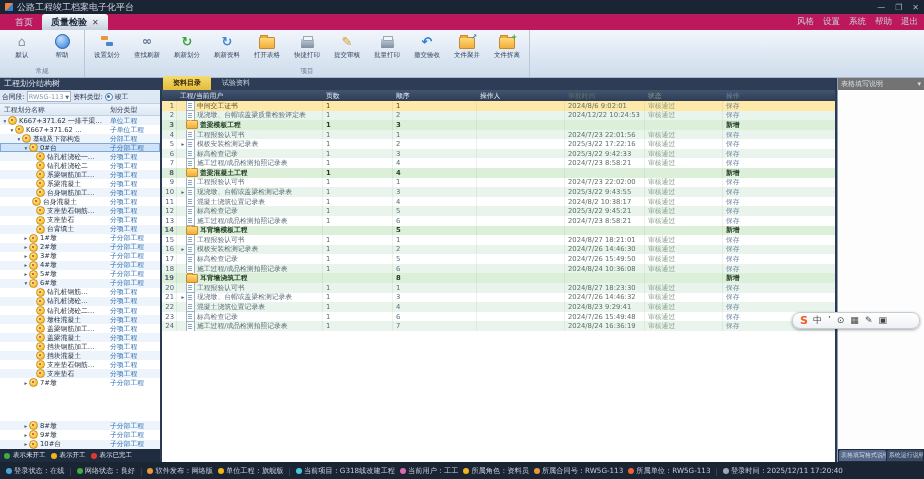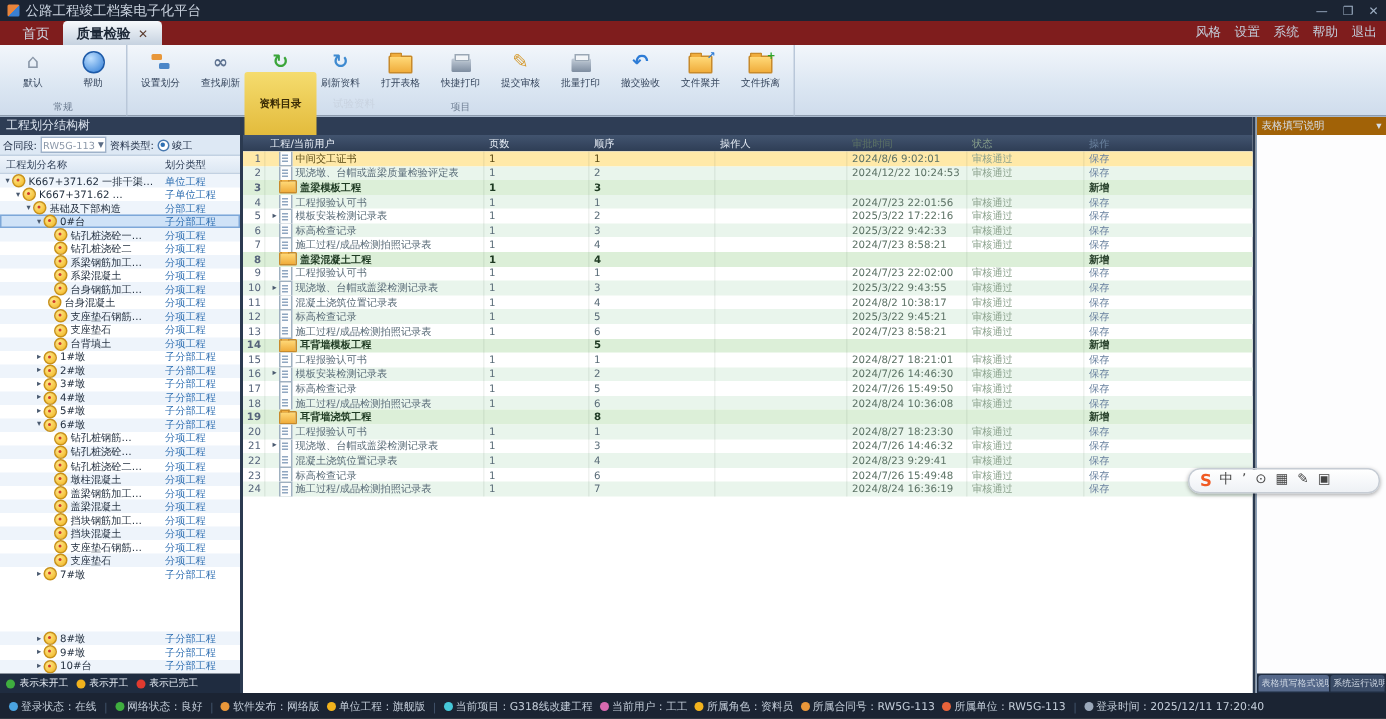--- a/index.html
+++ b/index.html
@@ -3,21 +3,21 @@
 <meta charset="utf-8">
 <style>
   html,body{margin:0;padding:0;background:#0d1420;}
   .app{position:relative;width:924px;height:479px;background:#1b2433;font-family:"DejaVu Sans","Liberation Sans",sans-serif;overflow:hidden;user-select:none;}
   
   .titlebar{height:14px;display:flex;align-items:center;padding:0 5px;color:#c9d2de;font-size:9px;gap:4px;}
   .appicon{width:8px;height:8px;background:linear-gradient(135deg,#e8833a 50%,#3a7fd0 50%);border-radius:1px;}
   .win-controls{margin-left:auto;display:flex;gap:10px;color:#9fb0c5;font-size:8px;}
   .win-controls span{cursor:default;}
   
-  .tabstrip{height:16px;background:#7f1d1d;display:flex;align-items:flex-end;padding-left:6px;position:relative;}
+  .tabstrip{height:16px;background:#be185d;display:flex;align-items:flex-end;padding-left:6px;position:relative;}
   .apptab{font-size:9px;color:#cdd6e2;padding:2px 9px 1px;cursor:default;}
   .apptab.active{background:linear-gradient(#f6f9fc,#c6d2e0);color:#1c2736;border-radius:3px 3px 0 0;font-weight:bold;display:flex;align-items:center;gap:5px;}
   .apptab .x{color:#5a3b2e;font-weight:bold;font-size:8px;}
   .topmenu{position:absolute;right:6px;bottom:2px;display:flex;gap:9px;font-size:8.5px;color:#c3cdda;}
   
   .ribbon{height:47px;background:linear-gradient(#f2f6fb,#dbe6f2 60%,#cfdcec);border-bottom:1px solid #a9b9cd;display:flex;}
   .rgroup{display:flex;flex-direction:column;border-right:1px solid #b9c7d9;padding:1px 2px 0;}
   .rbtns{display:flex;flex:1;}
   .rbtn{width:40px;display:flex;flex-direction:column;align-items:center;justify-content:flex-start;padding-top:2px;gap:2px;cursor:default;}
   .rbtn .lab{font-size:6.5px;color:#35455c;white-space:nowrap;}
@@ -57,21 +57,21 @@
   .trow .exp{width:6px;text-align:center;color:#4a5a70;font-size:5.5px;flex:0 0 auto;}
   .tdot{flex:0 0 auto;width:7px;height:7px;border-radius:50%;background:radial-gradient(circle at 35% 30%,#ffe98a,#f2b31d);border:1px solid #c8911a;position:relative;margin-right:2px;}
   .tdot::before{content:"";position:absolute;left:2px;top:2px;width:2px;height:2px;background:#d03a2a;border-radius:1px;}
   .trow .nm{flex:1;overflow:hidden;text-overflow:ellipsis;color:#1f2c3c;}
   .trow .tp{width:50px;color:#2f6fb2;flex:0 0 auto;}
   .lp-legend{height:13px;background:#1f2c40;display:flex;align-items:center;gap:5px;padding:0 4px;font-size:6.5px;color:#e6ecf4;}
   .ldot{width:6px;height:6px;border-radius:50%;display:inline-block;margin-right:1px;}
   
   .center{flex:1;display:flex;flex-direction:column;border-right:2px solid #2b3a50;position:relative;background:#fff;}
   .m-tabs{height:12px;background:#2e3d55;display:flex;align-items:flex-end;padding-left:1px;gap:1px;}
-  .m-tab{font-size:7px;color:#c9d3e0;padding:16px 10px;cursor:default;}
+  .m-tab{font-size:7px;color:#c9d3e0;padding:2px 10px;cursor:default;}
   .m-tab.active{background:linear-gradient(#f5dc6e,#e3bb3c);color:#3a2b05;font-weight:bold;border-radius:2px 2px 0 0;}
   .thead{height:11px;background:linear-gradient(#42546f,#2e3d55);display:flex;align-items:center;font-size:6.8px;color:#e8eef6;}
   .thead div{padding-left:3px;box-sizing:border-box;}
   .tbody{flex:1;background:#fff;position:relative;}
   .drow{height:9.58px;display:flex;align-items:center;font-size:6.8px;color:#5a6c78;}
   .drow div{box-sizing:border-box;padding-left:3px;overflow:hidden;white-space:nowrap;border-right:1px solid rgba(60,90,70,0.08);height:100%;display:flex;align-items:center;}
   .drow.alt{background:#e9f5ec;}
   .drow.folder{background:#dcefd8;color:#1e3a22;font-weight:bold;}
   .drow.sel{background:#ffe9a8;color:#5a4a14;}
   .c-num{width:15px;justify-content:flex-end;padding-right:2px;color:#55637a;}
@@ -84,21 +84,21 @@
   .c-op{flex:1;color:#6b83a0;border-right:none!important;}
   .drow.folder .c-op{color:#27402a;}
   .docic{flex:0 0 auto;width:7px;height:9px;background:#fdfdfd;border:1px solid #9fb0c0;margin-right:2px;position:relative;}
   .docic::before{content:"";position:absolute;left:1px;top:2px;width:4px;height:1px;background:#8fa6c0;box-shadow:0 2px 0 #8fa6c0,0 4px 0 #8fa6c0;}
   .foldic{flex:0 0 auto;width:10px;height:7px;background:linear-gradient(#ffd978,#f0ad3c);border:1px solid #c88a2a;border-radius:1px;margin-right:2px;position:relative;}
   .foldic::before{content:"";position:absolute;top:-2px;left:0;width:4px;height:1px;background:#f0ad3c;border:1px solid #c88a2a;border-bottom:none;}
   .rexp{flex:0 0 auto;width:6px;color:#4a5a70;font-size:5.5px;text-align:center;}
   .find{flex:0 0 auto;width:6px;}
   
   .right{width:86px;display:flex;flex-direction:column;background:#fff;border-left:1px solid #8ea1b8;}
-  .rp-title{height:12px;background:#a16207;color:#d6dfeb;font-size:7px;display:flex;align-items:center;justify-content:space-between;padding:0 3px;}
+  .rp-title{height:12px;background:#737373;color:#d6dfeb;font-size:7px;display:flex;align-items:center;justify-content:space-between;padding:0 3px;}
   .rp-body{flex:1;background:#fdfdfe;}
   .rp-tabs{height:13px;background:#1f2c40;display:flex;align-items:center;gap:1px;padding:0 1px;font-size:6px;color:#cdd6e2;}
   .rp-tab{padding:1px 2px;background:#3a4b66;border-radius:2px 2px 0 0;white-space:nowrap;overflow:hidden;}
   .rp-tab.active{background:#55688a;}
   
   .ime{position:absolute;left:792px;top:312px;width:128px;height:17px;background:linear-gradient(#ffffff,#eef1f5);border:1px solid #c6ccd4;border-radius:8px;box-shadow:0 1px 3px rgba(0,0,0,.35);display:flex;align-items:center;gap:5px;padding:0 7px;box-sizing:border-box;font-size:9px;color:#444;}
   .ime .logo{color:#f05a23;font-weight:bold;font-size:11px;}
   .ime .it{line-height:1;}
   
   .statusbar{height:18px;background:#1b2433;display:flex;align-items:center;font-size:7.2px;color:#c3cdd9;padding:0 6px;gap:5px;white-space:nowrap;overflow:hidden;}

